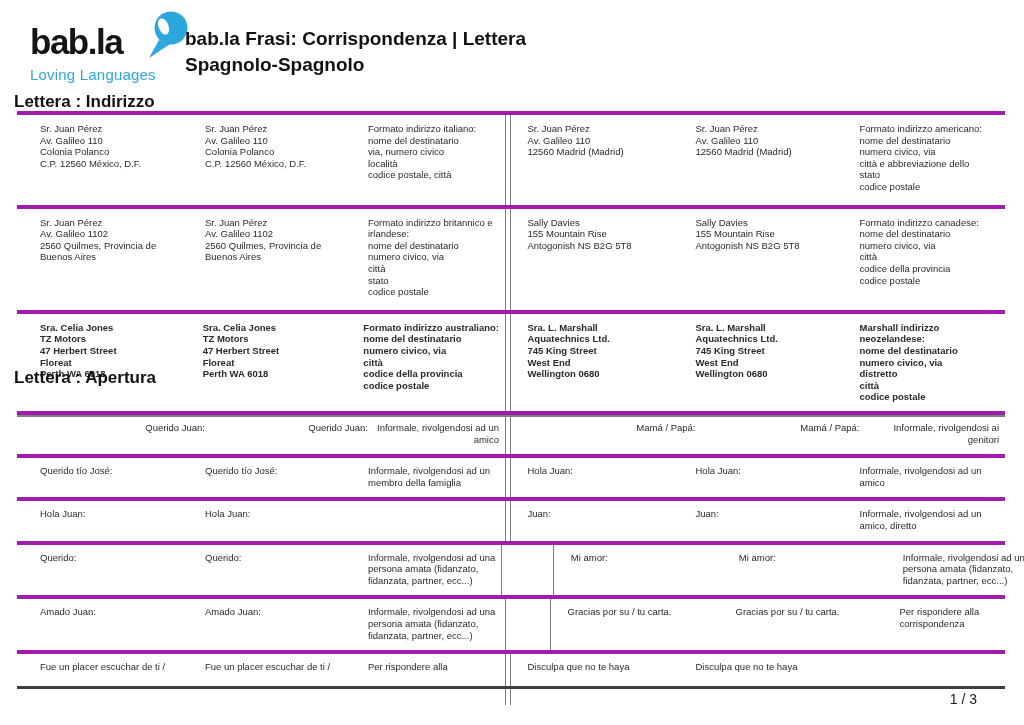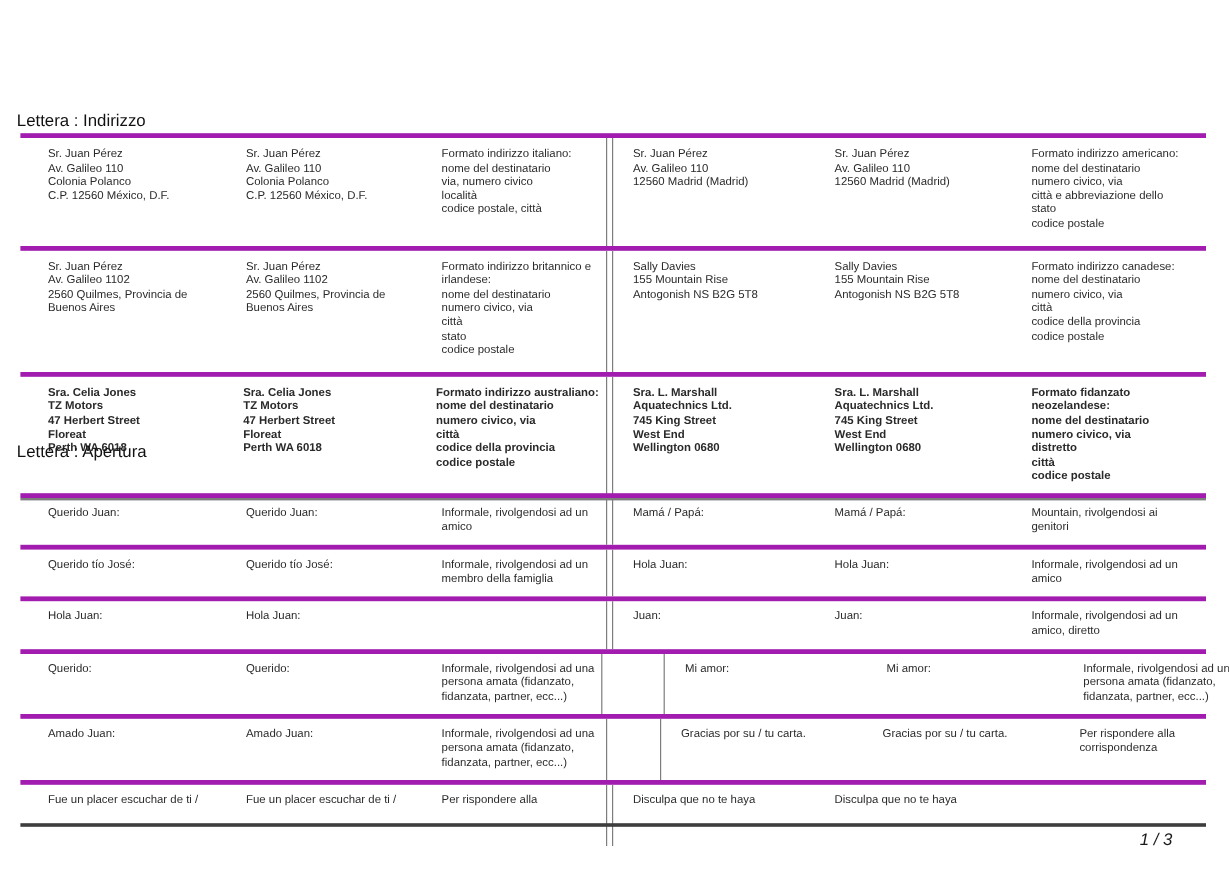--- a/index.html
+++ b/index.html
@@ -24,21 +24,21 @@
 
   
   .title{
     position:absolute;left:185px;top:26px;margin:0;
     font-size:19px;font-weight:bold;color:#111;line-height:1.38;
   }
 
   
   .sec-heading{
     position:absolute;left:14px;
-    font-size:14px;font-weight:normal;color:#111;
+    font-size:17px;font-weight:bold;color:#111;
   }
   .h1pos{top:92px;}
   .h2pos{top:368px;}
 
   
   .table{position:absolute;left:17px;width:988px;}
   .t1pos{top:111px;border-bottom:2px solid #7d7d7d;}
   .t2pos{top:411px;}
   .trow{display:flex;border-top:4px solid #a21caf;box-sizing:border-box;}
   .half{display:flex;box-sizing:border-box;}
@@ -51,43 +51,55 @@
   .half.right .cell:nth-child(1){width:185px;padding-left:17px;}
   .half.right .cell:nth-child(2){width:164px;}
   .half.right .cell:nth-child(3){flex:1;padding-right:6px;}
   .line{font-size:9.5px;line-height:11.6px;white-space:nowrap;color:#2a2a2a;}
 
   .t1pos .trow:nth-child(1){min-height:80px;}
   .t1pos .trow:nth-child(2){min-height:87px;}
   .t1pos .trow:nth-child(3){min-height:94px;font-weight:bold;}
   .t2pos .trow{min-height:33px;}
   .t2pos .trow .cell{padding-top:7px;padding-bottom:9px;}
-  .t2pos .trow:nth-child(1){min-height:36px;}
+  .t2pos .trow:nth-child(1){min-height:36px;text-align:right;}
   .t2pos .trow:nth-child(2){min-height:37px;}
   .t2pos .trow:nth-child(3){min-height:35px;}
   .t2pos .trow:nth-child(4){min-height:47px;gap:47px;}
   .t2pos .trow:nth-child(5){min-height:48px;gap:40px;}
   .t2pos .trow:nth-child(6){min-height:55px;justify-content:center;}
 
   
   .footer-line{
     position:absolute;left:17px;top:686px;width:988px;height:2.5px;
     background:#3d3d3d;
   }
   .page-num{
     position:absolute;right:47px;top:691px;
-    font-size:14px;color:#1a1a1a;font-style:italic;
+    font-size:14px;color:#1a1a1a;
   }
 </style>
 </head>
 <body>
 
 <div class="page">
 
-
+  <div class="logo">
+    <div class="brand-row">
+      <span class="brand">bab.la</span>
+      <svg class="bubble" width="42" height="50" viewBox="0 0 42 50">
+        <circle cx="23" cy="18" r="16.5" fill="#2ba7de"></circle>
+        <polygon points="11,30 1,48 22,34" fill="#2ba7de"></polygon>
+        <ellipse cx="15.5" cy="16.5" rx="5" ry="8.5" fill="#ffffff" transform="rotate(-22 15.5 16.5)"></ellipse>
+      </svg>
+    </div>
+    <div class="tagline">Loving Languages</div>
+  </div>
+
+  <h1 class="title"><span>bab.la Frasi: Corrispondenza | Lettera</span><br><span>Spagnolo-Spagnolo</span></h1>
 
   <div class="sec-heading h1pos">Lettera : Indirizzo</div>
   <div class="table t1pos">
       <div class="trow">
         <div class="half left">
           <div class="cell">
             <div class="line">Sr. Juan Pérez</div>
             <div class="line">Av. Galileo 110</div>
             <div class="line">Colonia Polanco</div>
             <div class="line">C.P. 12560 México, D.F.</div>
@@ -206,21 +218,21 @@
             <div class="line">Wellington 0680</div>
           </div>
           <div class="cell">
             <div class="line">Sra. L. Marshall</div>
             <div class="line">Aquatechnics Ltd.</div>
             <div class="line">745 King Street</div>
             <div class="line">West End</div>
             <div class="line">Wellington 0680</div>
           </div>
           <div class="cell">
-            <div class="line">Formato fidanzato</div>
+            <div class="line">Marshall indirizzo</div>
             <div class="line">neozelandese:</div>
             <div class="line">nome del destinatario</div>
             <div class="line">numero civico, via</div>
             <div class="line">distretto</div>
             <div class="line">città</div>
             <div class="line">codice postale</div>
           </div>
         </div>
       </div>
     </div>
@@ -241,21 +253,21 @@
           </div>
         </div>
         <div class="half right">
           <div class="cell">
             <div class="line">Mamá / Papá:</div>
           </div>
           <div class="cell">
             <div class="line">Mamá / Papá:</div>
           </div>
           <div class="cell">
-            <div class="line">Mountain, rivolgendosi ai</div>
+            <div class="line">Informale, rivolgendosi ai</div>
             <div class="line">genitori</div>
           </div>
         </div>
       </div>
       <div class="trow">
         <div class="half left">
           <div class="cell">
             <div class="line">Querido tío José:</div>
           </div>
           <div class="cell">

